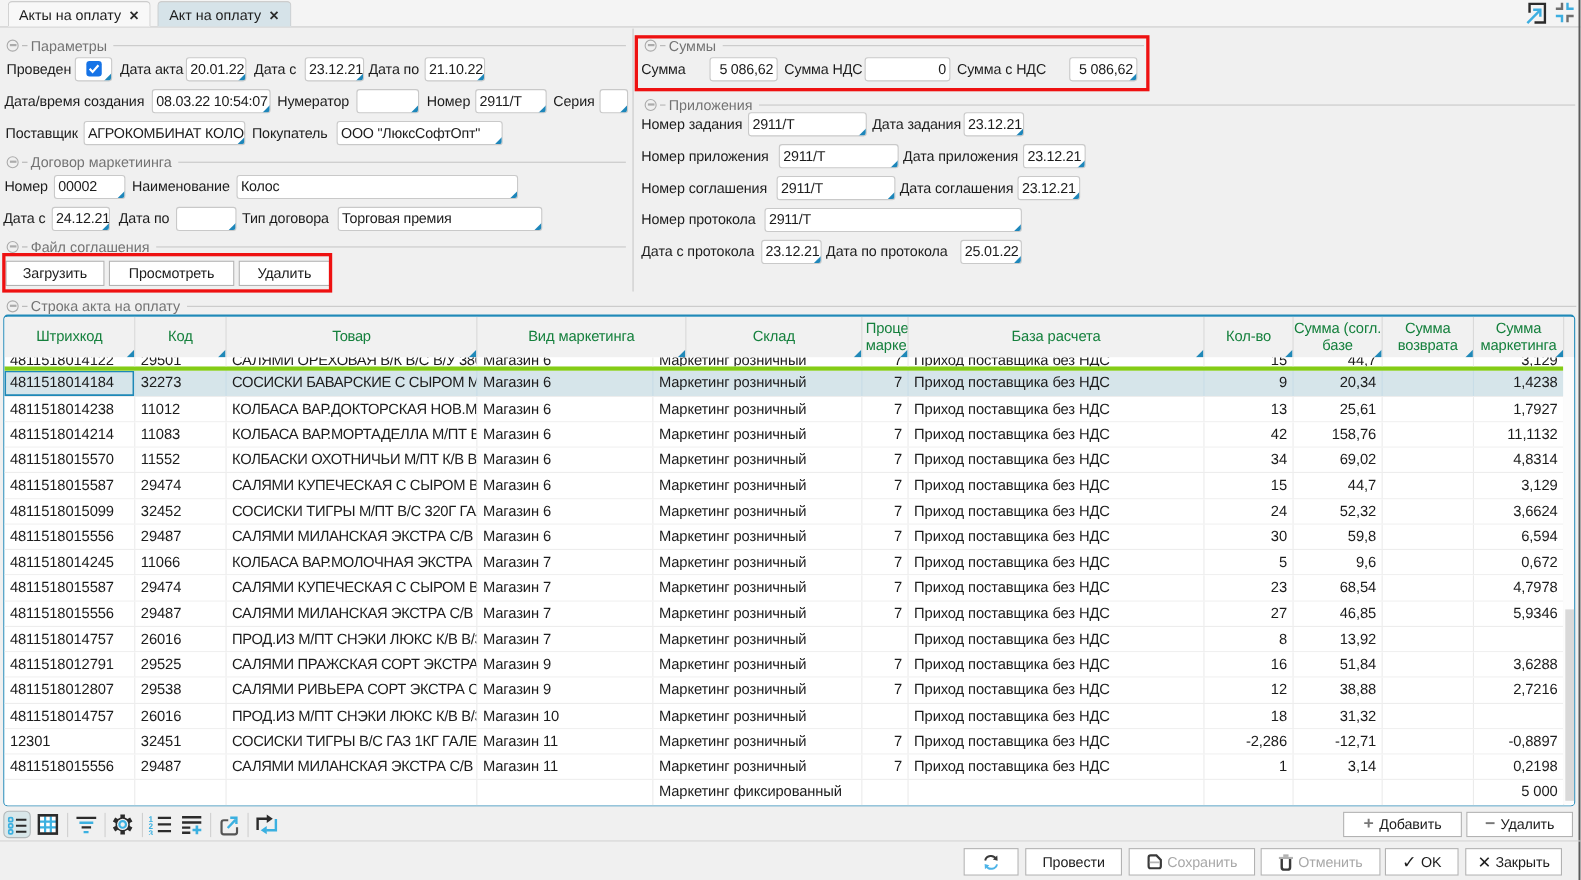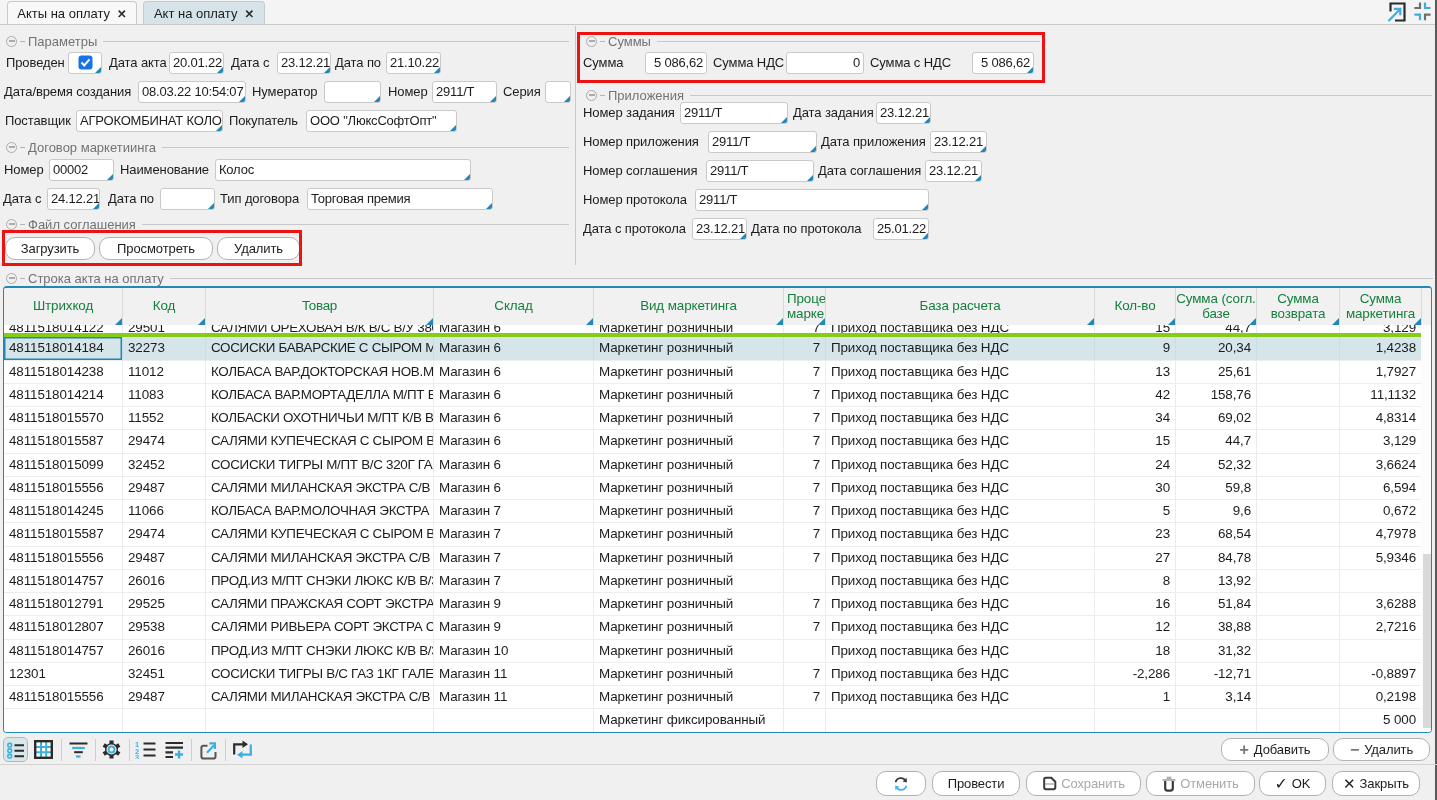--- a/index.html
+++ b/index.html
@@ -10,21 +10,21 @@
   box-sizing:border-box;line-height:20px;padding:0 3px;white-space:nowrap;overflow:hidden;letter-spacing:-0.2px}
 .fld.tri::after{content:'';position:absolute;right:-1px;bottom:-1px;width:0;height:0;
   border-bottom:8px solid #1d86ba;border-left:8px solid transparent;border-bottom-right-radius:2px}
 .num{text-align:right}
 .sech{position:absolute;display:flex;align-items:center;color:#737373;height:14px}
 .sech .ci{width:9px;height:9px;border:1.5px solid #ababab;border-radius:50%;position:relative;flex:none}
 .sech .ci::after{content:'';position:absolute;left:1.5px;right:1.5px;top:3.5px;height:1.5px;background:#ababab}
 .sech .dash{width:5px;height:1px;background:#b5b5b5;margin:0 3px 0 3px;flex:none}
 .sech .t{white-space:nowrap;margin-right:6px}
 .sech .ln{flex:1;height:1px;background:#c8c8c8}
-.btn{position:absolute;background:#fff;border:1px solid #b2b2b2;border-radius:10px;box-sizing:border-box;
+.btn{position:absolute;background:#fff;border:1px solid #b2b2b2;border-radius:0;box-sizing:border-box;
   display:flex;align-items:center;justify-content:center;white-space:nowrap;letter-spacing:-0.1px}
 .redbox{position:absolute;border:3px solid #ee1111;box-sizing:border-box}
 
 .tabbar{position:absolute;left:0;top:0;width:1437px;height:25px;background:#f4f4f4;border-bottom:1px solid #c9c9c9;box-sizing:border-box}
 .tab{position:absolute;top:1px;height:23px;box-sizing:border-box;border:1px solid #c9c9c9;border-bottom:none;padding-top:1px;
   border-radius:4px 4px 0 0;display:flex;align-items:center;justify-content:center;gap:7px;font-size:13px}
 .tab .x{font-size:11.5px;color:#2b2b2b;font-weight:bold;margin-top:1px}
 
 #tbl{font-size:13.4px;position:absolute;left:3px;top:286px;width:1429px;height:447px;border:1.5px solid #2089b8;border-top-width:2.5px;
   border-radius:4px;box-sizing:border-box;background:#fff;overflow:hidden}
@@ -164,22 +164,22 @@
     <span class="dash"></span>
     <span class="t">Строка акта на оплату</span>
     <span class="ln"></span>
   </div>
 
 <div id="tbl">
 <div class="thead">
  <div class="th c0">Штрихкод</div>
  <div class="th c1">Код</div>
  <div class="th c2">Товар</div>
+ <div class="th c4">Вид маркетинга</div>
  <div class="th c3">Склад</div>
- <div class="th c4">Вид маркетинга</div>
  <div class="th c5" style="justify-content:flex-start;text-align:left;padding-left:3px">Проце<br>марке</div>
  <div class="th c6">База расчета</div>
  <div class="th c7">Кол-во</div>
  <div class="th c8">Сумма (согл.<br>базе</div>
  <div class="th c9">Сумма<br>возврата</div>
  <div class="th c10">Сумма<br>маркетинга</div>
 </div>
 <div style="height:12.4px;overflow:hidden;position:relative;border-bottom:4px solid #84cc16;box-sizing:border-box">
       <div style="position:absolute;top:-8.5px;left:0;right:0">
         <div class="tr">
@@ -316,21 +316,21 @@
     </div>
 <div class="tr">
       <div class="td c0">4811518015556</div>
       <div class="td c1">29487</div>
       <div class="td c2">САЛЯМИ МИЛАНСКАЯ ЭКСТРА С/В 1</div>
       <div class="td c3">Магазин 7</div>
       <div class="td c4">Маркетинг розничный</div>
       <div class="td c5 r">7</div>
       <div class="td c6">Приход поставщика без НДС</div>
       <div class="td c7 r">27</div>
-      <div class="td c8 r">84,78</div>
+      <div class="td c8 r">46,85</div>
       <div class="td c9 r"></div>
       <div class="td c10 r">5,9346</div>
     </div>
 <div class="tr">
       <div class="td c0">4811518014757</div>
       <div class="td c1">26016</div>
       <div class="td c2">ПРОД.ИЗ М/ПТ СНЭКИ ЛЮКС К/В В/3</div>
       <div class="td c3">Магазин 7</div>
       <div class="td c4">Маркетинг розничный</div>
       <div class="td c5 r"></div>

